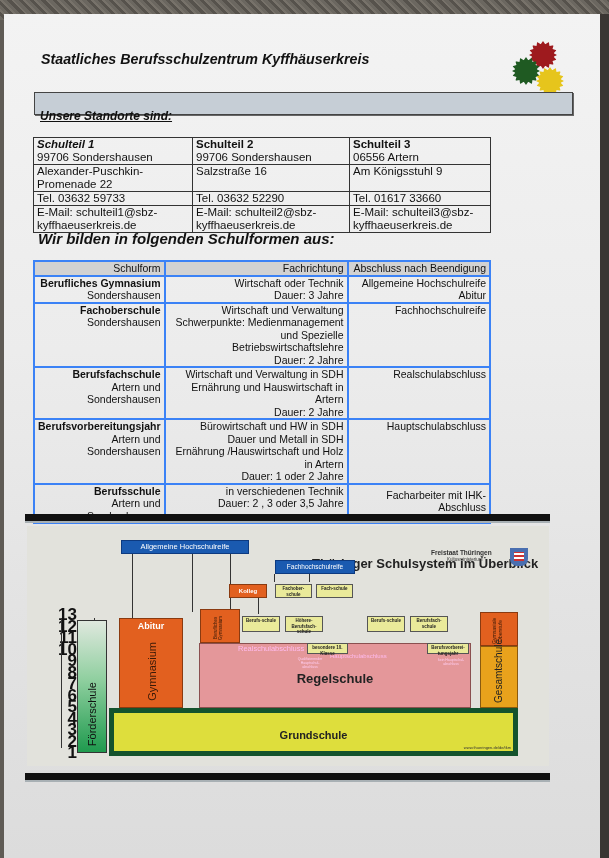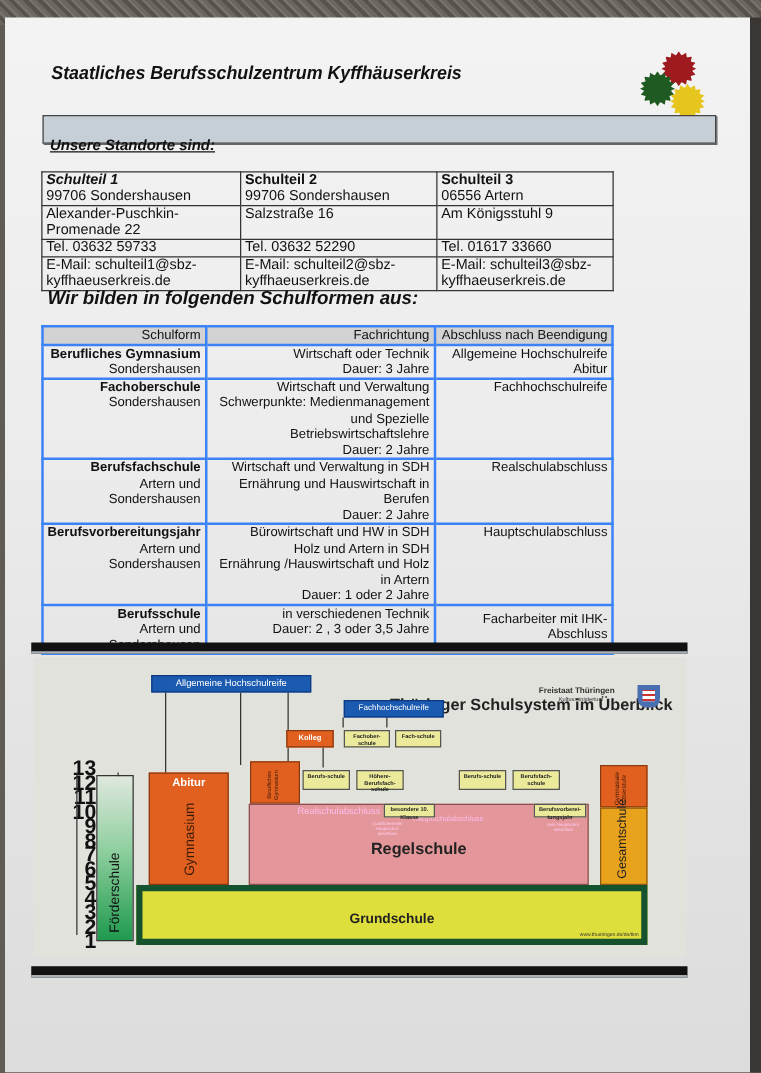--- a/index.html
+++ b/index.html
@@ -140,26 +140,26 @@
     <td><span>Wirtschaft  oder Technik</span><br><span>Dauer: 3 Jahre</span></td>
     <td><span>Allgemeine Hochschulreife</span><br><span>Abitur</span></td>
   </tr>
   <tr>
     <td><span class="b">Fachoberschule</span><br><span>Sondershausen</span></td>
     <td><span>Wirtschaft und Verwaltung</span><br><span>Schwerpunkte: Medienmanagement und Spezielle Betriebswirtschaftslehre</span><br><span>Dauer: 2 Jahre</span></td>
     <td>Fachhochschulreife</td>
   </tr>
   <tr>
     <td><span class="b">Berufsfachschule</span><br><span>Artern und Sondershausen</span></td>
-    <td><span>Wirtschaft und Verwaltung in SDH</span><br><span>Ernährung und Hauswirtschaft in Berufen</span><br><span>Dauer: 2 Jahre</span></td>
+    <td><span>Wirtschaft und Verwaltung in SDH</span><br><span>Ernährung und Hauswirtschaft in Artern</span><br><span>Dauer: 2 Jahre</span></td>
     <td>Realschulabschluss</td>
   </tr>
   <tr>
     <td><span class="b">Berufsvorbereitungsjahr</span><br><span>Artern und Sondershausen</span></td>
-    <td><span>Bürowirtschaft und HW in SDH</span><br><span>Holz und Artern in SDH</span><br><span>Ernährung /Hauswirtschaft und Holz in Artern</span><br><span>Dauer: 1 oder 2 Jahre</span></td>
+    <td><span>Bürowirtschaft und HW in SDH</span><br><span>Dauer und Metall in SDH</span><br><span>Ernährung /Hauswirtschaft und Holz in Artern</span><br><span>Dauer: 1 oder 2 Jahre</span></td>
     <td>Hauptschulabschluss</td>
   </tr>
   <tr>
     <td><span class="b">Berufsschule</span><br><span>Artern und Sondershausen</span></td>
     <td><span>in verschiedenen Technik</span><br><span>Dauer: 2 , 3 oder 3,5 Jahre</span></td>
     <td style="padding-top:4px">Facharbeiter mit IHK-Abschluss</td>
   </tr>
 </tbody>
   </table>
 

